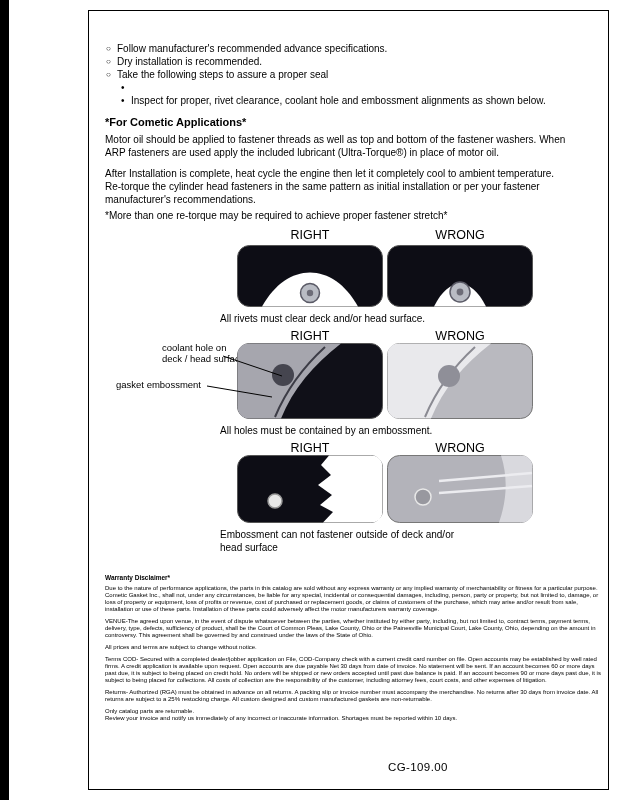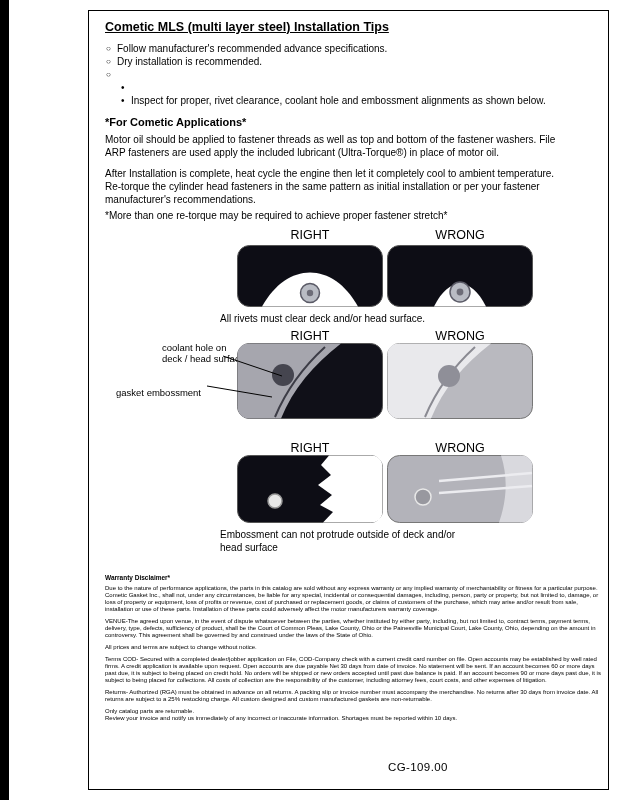--- a/index.html
+++ b/index.html
@@ -35,62 +35,62 @@
   .fig svg { display:block; }
   .f1a { left:237px; top:245px; } .f1b { left:387px; top:245px; }
   .f2a { left:237px; top:343px; } .f2b { left:387px; top:343px; }
   .f3a { left:237px; top:455px; } .f3b { left:387px; top:455px; }
 
   .caption { position:absolute; left:220px; font-size:10px; line-height:13px; }
   .cap1 { top:312px; } .cap2 { top:424px; } .cap3 { top:528px; width:240px; }
 
   .ptr-label { position:absolute; font-size:9.5px; line-height:11px; }
   .lbl1 { left:139px; top:342px; width:92px;margin-left:23px; }
-  .lbl2 { left:116px; top:379px;margin-top:8px; }
+  .lbl2 { left:116px; top:379px; }
   .ptr-overlay { position:absolute; left:100px; top:340px; width:300px; height:90px; pointer-events:none; }
 
   .disclaimer { position:absolute; left:105px; top:574px; width:500px; font-size:6px; line-height:7px; }
   .disclaimer h4 { font-size:6.5px; font-weight:bold; margin:0 0 4px 0; }
   .disclaimer p { margin:0 0 5px 0; }
   .disclaimer p:nth-of-type(6) { margin-bottom:0; }
 
   .footer { position:absolute; left:388px; top:761px; font-size:11.5px; letter-spacing:0.4px; }
 </style>
 </head>
 <body>
 
 <div class="page">
   <div class="left-strip"></div>
   <div class="frame"></div>
 
-  <div class="title">Cometic MLS (multi layer steel) Installation Tips</div>
 
   <div class="bullets">
     <div class="brow">
       <span class="bm">○</span>
       <span>Follow manufacturer's recommended advance specifications.</span>
     </div>
     <div class="brow">
       <span class="bm">○</span>
       <span>Dry installation is recommended.</span>
     </div>
     <div class="brow">
       <span class="bm">○</span>
+      <span>Take the following steps to assure a proper seal</span>
     </div>
     <div class="brow sub">
       <span class="bm">•</span>
     </div>
     <div class="brow sub">
       <span class="bm">•</span>
       <span>Inspect for proper, rivet clearance, coolant hole and embossment alignments as shown below.</span>
     </div>
   </div>
 
   <div class="diesel-heading">*For Cometic Applications*</div>
-  <div class="para para1">Motor oil should be applied to fastener threads as well as top and bottom of the fastener washers. File ARP fasteners are used apply the included lubricant (Ultra-Torque®) in place of motor oil.</div>
+  <div class="para para1">Motor oil should be applied to fastener threads as well as top and bottom of the fastener washers. When ARP fasteners are used apply the included lubricant (Ultra-Torque®) in place of motor oil.</div>
   <div class="para para2">After Installation is complete, heat cycle the engine then let it completely cool to ambient temperature. Re-torque the cylinder head fasteners in the same pattern as initial installation or per your fastener manufacturer's recommendations.</div>
   <div class="note">*More than one re-torque may be required to achieve proper fastener stretch*</div>
 
   <div class="hdr c1 r1">RIGHT</div>
   <div class="hdr c2 r1">WRONG</div>
 
   <div class="fig f1a">
     <svg width="146" height="62" viewBox="0 0 146 62">
       <rect x="0.5" y="0.5" width="145" height="61" rx="12" fill="#0d0d15" stroke="#555" stroke-width="1"></rect>
       <path d="M25,61.5 C50,16 96,16 121,61.5 Z" fill="#ffffff"></path>
@@ -132,41 +132,42 @@
       <path d="M88,4 C64,26 48,50 38,74" fill="none" stroke="#8a8a92" stroke-width="2"></path>
       <circle cx="62" cy="33" r="11" fill="#8f8f98"></circle>
     </svg>
   </div>
 
   <svg class="ptr-overlay" width="300" height="90" viewBox="0 0 300 90">
     <line x1="123" y1="16" x2="182" y2="36" stroke="#000" stroke-width="1"></line>
     <line x1="107" y1="46" x2="172" y2="57" stroke="#000" stroke-width="1"></line>
   </svg>
 
+  <div class="caption cap2">All holes must be contained by an embossment.</div>
 
   <div class="hdr c1 r3">RIGHT</div>
   <div class="hdr c2 r3">WRONG</div>
 
   <div class="fig f3a">
     <svg width="146" height="68" viewBox="0 0 146 68">
       <rect x="0.5" y="0.5" width="145" height="67" rx="12" fill="#0d0d15" stroke="#555" stroke-width="1"></rect>
       <path d="M145.5,12 V56 C145.5,63 141,67.5 134,67.5 H86 L96,57 L83,50 L95,40 L81,30 L94,20 L84,10 L92,0.5 H134 C141,0.5 145.5,5 145.5,12 Z" fill="#ffffff"></path>
       <circle cx="38" cy="46" r="7" fill="#e8e8e8" stroke="#999" stroke-width="1.5"></circle>
     </svg>
   </div>
   <div class="fig f3b">
     <svg width="146" height="68" viewBox="0 0 146 68">
       <rect x="0.5" y="0.5" width="145" height="67" rx="12" fill="#b3b3ba" stroke="#777" stroke-width="1"></rect>
       <path d="M145.5,12 V56 C145.5,63 141,67.5 134,67.5 H112 C120,45 121,22 114,0.5 H134 C141,0.5 145.5,5 145.5,12 Z" fill="#d9d9de"></path>
       <path d="M52,26 L145,18" stroke="#ececf0" stroke-width="2.5" fill="none"></path>
       <path d="M52,38 L145,31" stroke="#ececf0" stroke-width="2.5" fill="none"></path>
       <circle cx="36" cy="42" r="8" fill="#98989f" stroke="#e8e8e8" stroke-width="1.5"></circle>
     </svg>
   </div>
-  <div class="caption cap3">Embossment can not protrude outside of deck and/or head surface</div>
+  <div class="caption cap3">Embossment can not fastener outside of deck and/or head surface</div>
 
   <div class="disclaimer">
     <h4>Warranty Disclaimer*</h4>
     <p>Due to the nature of performance applications, the parts in this catalog are sold without any express warranty or any implied warranty of merchantability or fitness for a particular purpose.  Cometic Gasket Inc., shall not, under any circumstances, be liable for any special, incidental or consequential damages, including, person, party or property, but not limited to, damage, or loss of property or equipment, loss of profits or revenue, cost of purchased or replacement goods, or claims of customers of the purchase, which may arise and/or result from sale, installation or use of these parts.  Installation of these parts could adversely affect the motor manufacturers warranty coverage.</p>
     <p>VENUE-The agreed upon venue, in the event of dispute whatsoever between the parties, whether instituted by either party, including, but not limited to, contract terms, payment terms, delivery, type, defects, sufficiency of product, shall be the Court of Common Pleas, Lake County, Ohio or the Painesville Municipal Court, Lake County, Ohio, depending on the amount in controversy.  This agreement shall be governed by and construed under the laws of the State of Ohio.</p>
     <p>All prices and terms are subject to change without notice.</p>
     <p>Terms COD- Secured with a completed dealer/jobber application on File, COD-Company check with a current credit card number on file.  Open accounts may be established by well rated firms.  A credit application is available upon request.  Open accounts are due payable Net 30 days from date of invoice.  No statement will be sent.  If an account becomes 60 or more days past due, it is subject to being placed on credit hold.  No orders will be shipped or new orders accepted until past due balance is paid.  If an account becomes 90 or more days past due, it is subject to being placed for collections.  All costs of collection are the responsibility of the customer, including attorney fees, court costs, and other expenses of litigation.</p>
     <p>Returns- Authorized (RGA) must be obtained in advance on all returns.  A packing slip or invoice number must accompany the merchandise.  No returns after 30 days from invoice date.  All returns are subject to a 25% restocking charge.  All custom designed and custom manufactured gaskets are non-returnable.</p>
     <p>Only catalog parts are returnable.</p>
     <p>Review your invoice and notify us immediately of any incorrect or inaccurate information.  Shortages must be reported within 10 days.</p>

